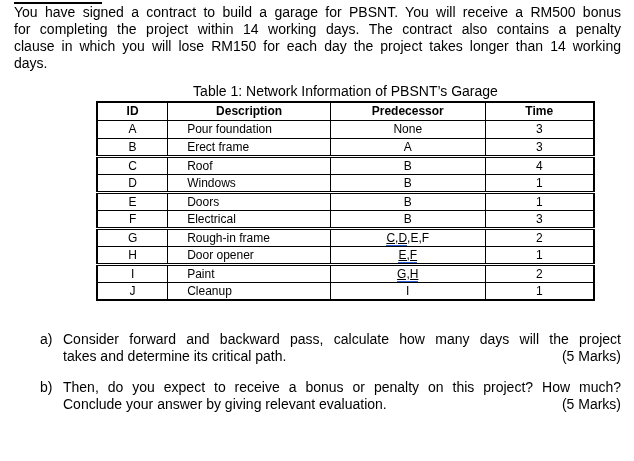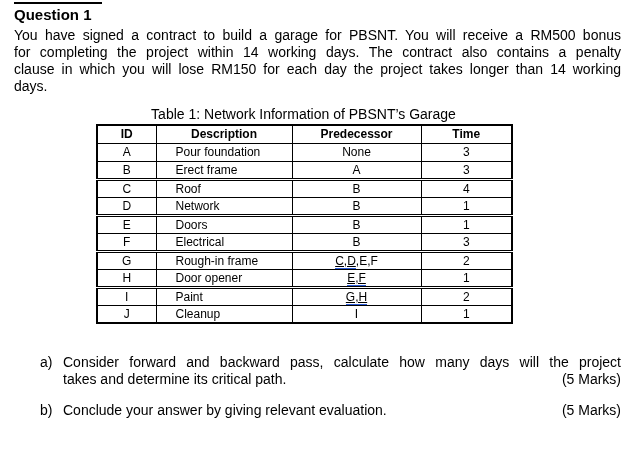--- a/index.html
+++ b/index.html
@@ -12,21 +12,21 @@
   }
   .page { padding: 2px 13px 0 14px; }
 
   .top-rule { width: 88px; height: 2px; background: #000; }
 
   .title { font-weight: bold; font-size: 15px; line-height: 18px; margin: 2px 0 3px 0; }
 
   .para-line { line-height: 17px; text-align: justify; text-align-last: justify; }
   .para-line.last { text-align: left; text-align-last: left; }
 
-  .table-wrap { width: 415px; margin: 11px 0 0 82px; }
+  .table-wrap { width: 499px; margin: 11px 0 0 82px; }
   .caption { text-align: center; line-height: 17px; margin-bottom: 1px; }
 
   table { border-collapse: collapse; border: 2px solid #000; width: 100%; font-size: 12px; table-layout: fixed; }
   col.c-id   { width: 59px; }
   col.c-desc { width: 136px; }
   col.c-pred { width: 129px; }
   col.c-time { width: 91px; }
   th, td { border: 1px solid #000; height: 18px; padding: 0 4px; line-height: 16px; overflow: hidden; }
   th { font-weight: bold; text-align: center; }
   td.center { text-align: center; }
@@ -43,21 +43,20 @@
   .lastline { display: flex; justify-content: space-between; }
   sup { font-size: 60%; vertical-align: super; line-height: 0; }
 </style>
 </head>
 <body>
 
 <div class="page">
 
   <div class="top-rule"></div>
 
-  <div class="title">Question 1</div>
 
   <div class="para">
     <div class="para-line">You have signed a contract to build a garage for PBSNT. You will receive a RM500 bonus</div>
     <div class="para-line">for completing the project within 14 working days. The contract also contains a penalty</div>
     <div class="para-line">clause in which you will lose RM150 for each day the project takes longer than 14 working</div>
     <div class="para-line last">days.</div>
   </div>
 
   <div class="table-wrap">
     <div class="caption">Table 1: Network Information of PBSNT’s Garage</div>
@@ -90,21 +89,21 @@
             <td class="center">3</td>
           </tr>
           <tr>
             <td class="center">C</td>
             <td class="left">Roof</td>
             <td class="center"><span>B</span></td>
             <td class="center">4</td>
           </tr>
           <tr class="pair-end">
             <td class="center">D</td>
-            <td class="left">Network</td>
+            <td class="left">Windows</td>
             <td class="center"><span>B</span></td>
             <td class="center">1</td>
           </tr>
           <tr>
             <td class="center">E</td>
             <td class="left">Doors</td>
             <td class="center"><span>B</span></td>
             <td class="center">1</td>
           </tr>
           <tr class="pair-end">
@@ -150,20 +149,21 @@
         <div class="lastline">
           <span>takes and determine its critical path.</span>
           <span>(5 Marks)</span>
         </div>
       </div>
     </div>
 
     <div class="question">
       <div class="qlabel">b)</div>
       <div class="qbody">
+        <div class="jline">Then, do you expect to receive a bonus or penalty on this project? How much?</div>
         <div class="lastline">
           <span>Conclude your answer by giving relevant evaluation.</span>
           <span>(5 Marks)</span>
         </div>
       </div>
     </div>
 
   </div>
 </div>
 

